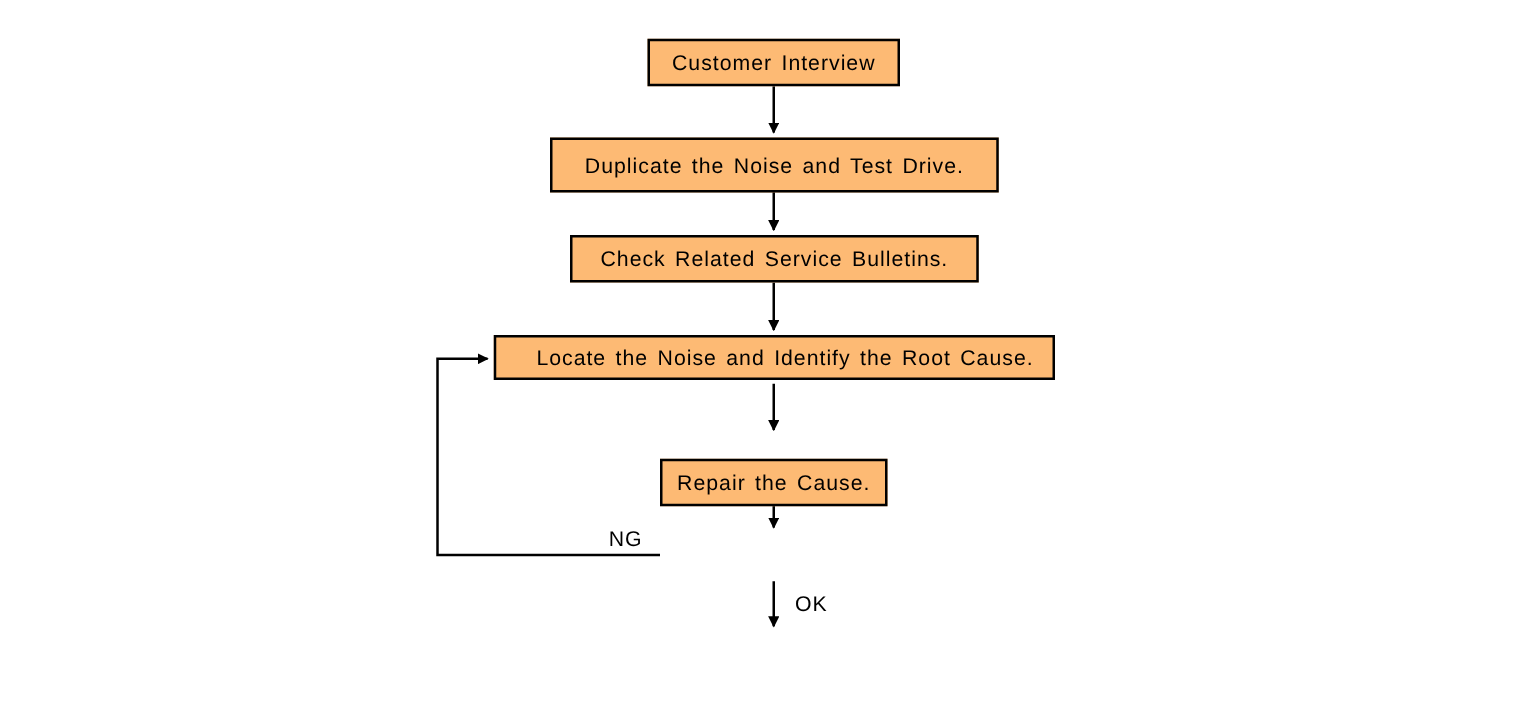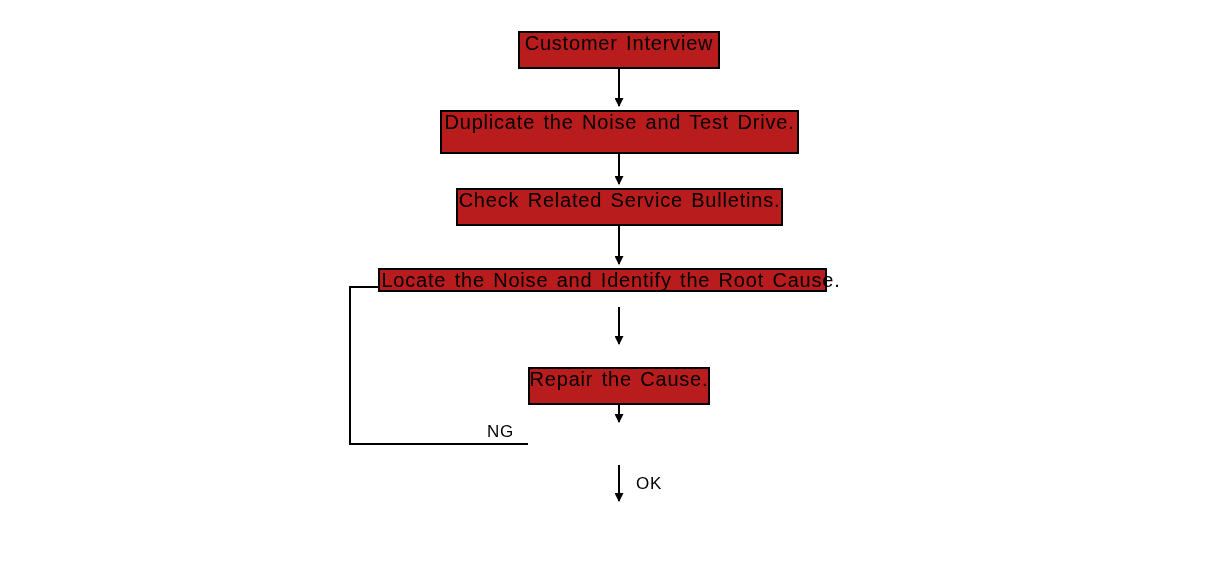--- a/index.html
+++ b/index.html
@@ -16,25 +16,25 @@
     position: relative;
     width: 1216px;
     height: 582px;
     background: #ffffff;
     overflow: hidden;
   }
   .node {
     position: absolute;
     box-sizing: border-box;
     border: 2px solid #000000;
-    background: #b91c1c;
+    background: #fdba74;
     display: flex;
-    align-items: flex-start;
+    align-items: center;
     justify-content: center;
-    font-size: 20px;
+    font-size: 17px;
     letter-spacing: 0.8px;
     word-spacing: 2px;
     white-space: nowrap;
     color: #000000;
     line-height: 1;
   }
   .edge-label {
     position: absolute;
     font-size: 17px;
     letter-spacing: 0.8px;
@@ -97,21 +97,21 @@
   </div>
 
   <div class="node" style="left:440px; top:110px; width:359px; height:44px;">
     <span>Duplicate the Noise and Test Drive.</span>
   </div>
 
   <div class="node" style="left:456px; top:188px; width:327px; height:38px;">
     <span>Check Related Service Bulletins.</span>
   </div>
 
-  <div class="node" style="left:378px; top:268px; width:449px; height:24px;padding-left:17px;">
+  <div class="node" style="left:395px; top:268px; width:449px; height:36px;padding-left:17px;">
     <span>Locate the Noise and Identify the Root Cause.</span>
   </div>
 
   <div class="node" style="left:528px; top:348px; width:182px; height:38px;margin-top:19px;">
     <span>Repair the Cause.</span>
   </div>
 
 
 
   <div class="edge-label" style="left:487px; top:423px;">NG</div>

